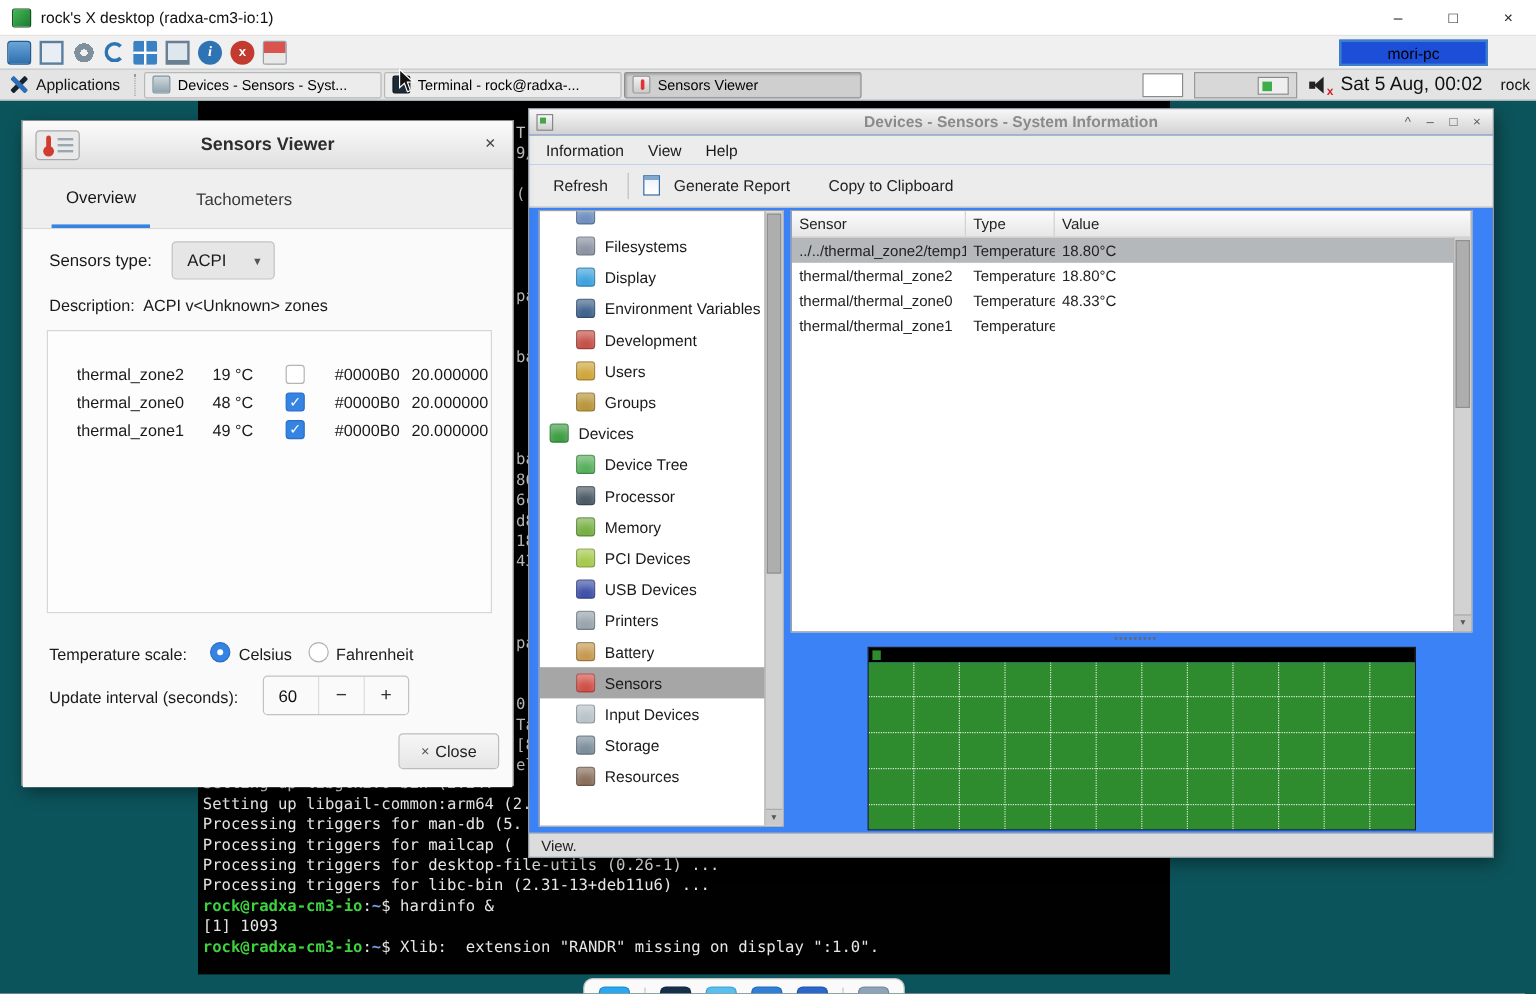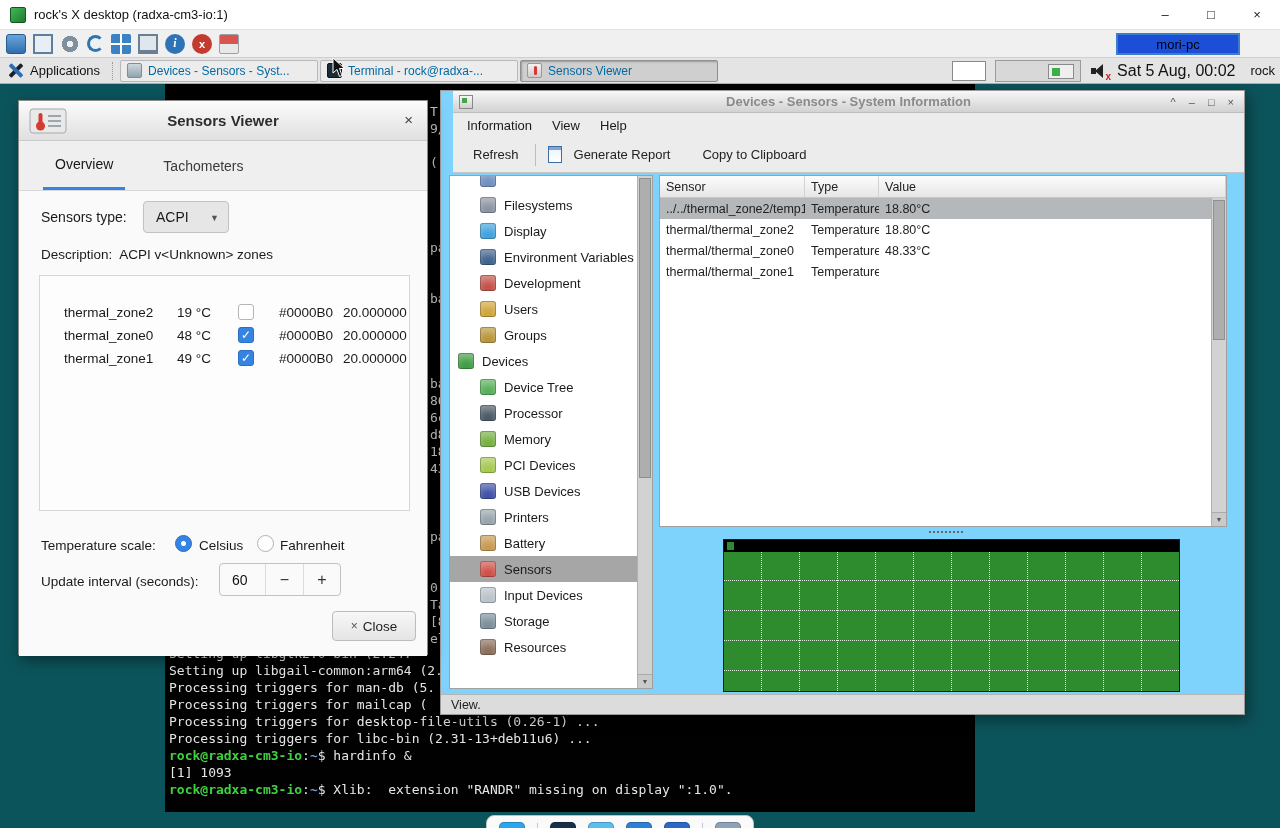--- a/index.html
+++ b/index.html
@@ -38,21 +38,21 @@
   .apps-label { font-size:13px; color:#111; }
   .tb-sep { width:5px; height:18px; border-left:1px dotted #9a9a9a; margin:0 2px; }
   .task-list { display:flex; }
   .task-btn { width:198px; height:22px; margin:0 1px; display:flex; align-items:center; gap:6px; padding:0 6px; background:#ececec; border:1px solid #b8b8b8; border-radius:2px; overflow:hidden; }
   .task-btn.active { background:#cfcfcf; border-color:#8f8f8f; box-shadow:inset 1px 1px 2px rgba(0,0,0,.25); }
   .task-icon { width:15px; height:15px; flex:none; border-radius:2px; }
   .ticon-hardinfo { background:linear-gradient(#cfd8dc,#90a4ae); border:1px solid #78909c; }
   .ticon-terminal { background:#1d2b36; border:1px solid #0e161d; }
   .ticon-sensors { background:linear-gradient(#f2f2f2,#ccc); border:1px solid #999; position:relative; }
   .ticon-sensors::after { content:""; position:absolute; left:6px; top:2px; width:3px; height:9px; background:#d33; border-radius:2px; }
-  .task-label { font-size:12px; color:#0369a1; white-space:nowrap; overflow:hidden; text-overflow:ellipsis; }
+  .task-label { font-size:12px; color:#000000; white-space:nowrap; overflow:hidden; text-overflow:ellipsis; }
   .tb-right { margin-left:auto; display:flex; align-items:center; gap:9px; padding-right:5px; }
   .pager-white { width:34px; height:20px; background:#fff; border:1px solid #8a8a8a; }
   .pager-gray { width:86px; height:22px; background:#d8d8d8; border:1px solid #9a9a9a; position:relative; }
   .pager-mini { position:absolute; right:6px; top:3px; width:26px; height:15px; background:#efefef; border:1px solid #8a8a8a; }
   .pager-mini::after { content:""; position:absolute; left:3px; top:3px; width:8px; height:8px; background:#3fae4a; }
   .volume { width:18px; height:16px; position:relative; }
   .volume::before { content:""; position:absolute; left:1px; top:5px; width:5px; height:6px; background:#222; }
   .volume::after { content:""; position:absolute; left:5px; top:1px; width:0; height:0; border-top:7px solid transparent; border-bottom:7px solid transparent; border-right:8px solid #222; }
   .vol-x { position:absolute; right:-3px; bottom:-3px; color:#d42222; font-size:10px; font-weight:bold; }
   .clock { font-size:16px; color:#111; white-space:pre; }
@@ -100,21 +100,21 @@
   .radio-label.l1 { left:180px; top:347px; }
   .radio-label.l2 { left:261px; top:347px; }
   .sv-interval-label { position:absolute; left:22px; top:383px; font-size:13.5px; color:#1a1a1a; }
   .sv-spin { position:absolute; left:200px; top:372px; width:122px; height:33px; background:#fafafa; border:1px solid #c2c2c2; border-radius:4px; display:flex; overflow:hidden; }
   .spin-val { width:46px; display:flex; align-items:center; padding-left:12px; font-size:14px; color:#111; }
   .spin-btn { width:38px; border-left:1px solid #dcdcdc; display:flex; align-items:center; justify-content:center; font-size:16px; color:#333; }
   .sv-close-btn { position:absolute; right:11px; top:420px; width:84px; height:30px; background:linear-gradient(#f7f7f7,#e5e5e5); border:1px solid #bcbcbc; border-radius:4px; display:flex; align-items:center; justify-content:center; gap:5px; font-size:13.5px; color:#222; }
   .btn-x { font-size:12px; color:#555; }
 
   
-  .hi-window { position:absolute; left:440px; top:90px; width:805px; height:625px; background:#7dd3fc; border:1px solid #9a9a9a; box-shadow:3px 5px 14px rgba(0,0,0,.4); z-index:2;padding-left:12px; }
+  .hi-window { position:absolute; left:440px; top:90px; width:805px; height:625px; background:#3b82f6; border:1px solid #9a9a9a; box-shadow:3px 5px 14px rgba(0,0,0,.4); z-index:2; }
   .hi-titlebar { position:relative; height:22px; background:linear-gradient(#f7f7f7,#d2d2d2); border-bottom:1px solid #bdbdbd; display:flex; align-items:center; }
   .hi-app-icon { width:14px; height:14px; margin:0 6px; background:linear-gradient(#f8f8f8,#cfcfcf); border:1px solid #888; position:relative; }
   .hi-app-icon::after { content:""; position:absolute; left:2px; top:2px; width:5px; height:5px; background:#46a546; }
   .hi-title { position:absolute; left:0; right:0; text-align:center; font-size:13px; font-weight:bold; color:#8a8a8a; }
   .hi-tbtns { margin-left:auto; display:flex; gap:13px; padding-right:10px; font-size:11px; color:#555; position:relative; }
   .hi-menubar { height:24px; background:#ececec; display:flex; align-items:center; padding-left:4px; }
   .hi-menu { padding:4px 10px; font-size:13px; color:#1a1a1a; }
   .hi-toolbar { height:36px; background:#ececec; border-bottom:1px solid #c6c6c6; display:flex; align-items:center; padding-left:12px; }
   .hi-tbtn { font-size:13px; color:#222; padding:0 8px; }
   .hi-tsep { width:1px; height:22px; background:#bdbdbd; margin:0 8px; }

